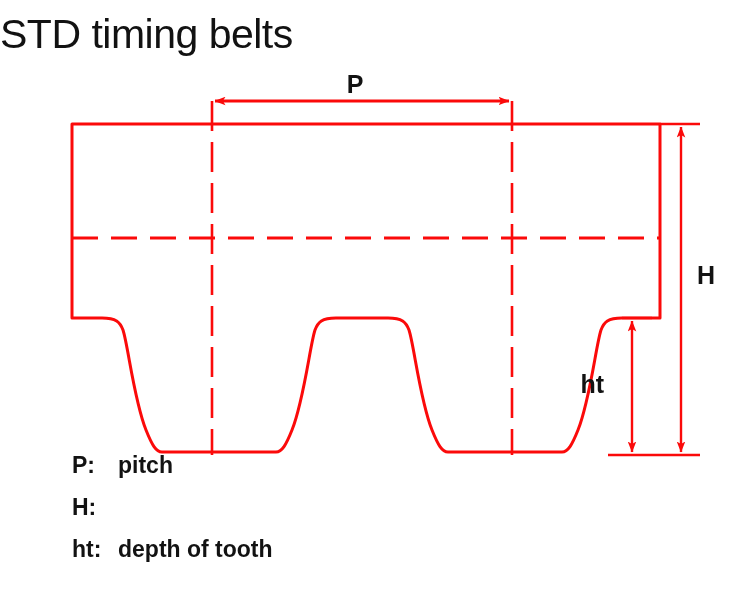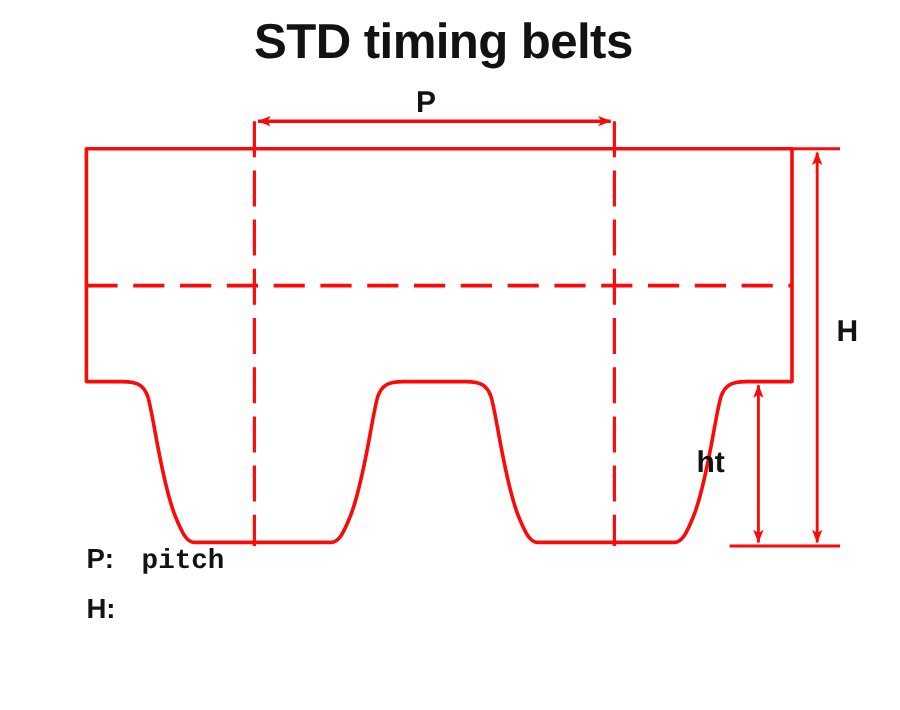--- a/index.html
+++ b/index.html
@@ -16,23 +16,23 @@
     width: 750px;
     height: 592px;
     background: #ffffff;
     overflow: hidden;
   }
   #title {
     position: absolute;
     left: 0;
     top: 14px;
     width: 739px;
-    text-align: center;
+    text-align: left;
     font-size: 41px;
-    font-weight: bold;
+    font-weight: normal;
     color: #121212;
     letter-spacing: -0.5px;
     line-height: 1;
   }
   #diagram {
     position: absolute;
     left: 0;
     top: 0;
   }
   .dim-label {
@@ -54,21 +54,20 @@
     font-size: 23px;
     font-weight: bold;
     color: #121212;
   }
   .legend-sym {
     width: 46px;
     flex: 0 0 46px;
   }
   .legend-desc {
     flex: 1 1 auto;
-    font-family: Liberation Mono, monospace;
   }
 </style>
 </head>
 <body>
 
 <div id="page">
 
   <div id="title">STD timing belts</div>
 
   <svg id="diagram" width="750" height="592" viewBox="0 0 750 592">
@@ -133,15 +132,19 @@
   </svg>
 
   <div id="legend">
     <div class="legend-row">
       <span class="legend-sym">P:</span>
       <span class="legend-desc">pitch</span>
     </div>
     <div class="legend-row">
       <span class="legend-sym">H:</span>
     </div>
+    <div class="legend-row">
+      <span class="legend-sym">ht:</span>
+      <span class="legend-desc">depth of tooth</span>
+    </div>
   </div>
 
 </div>
 
 </body></html>

